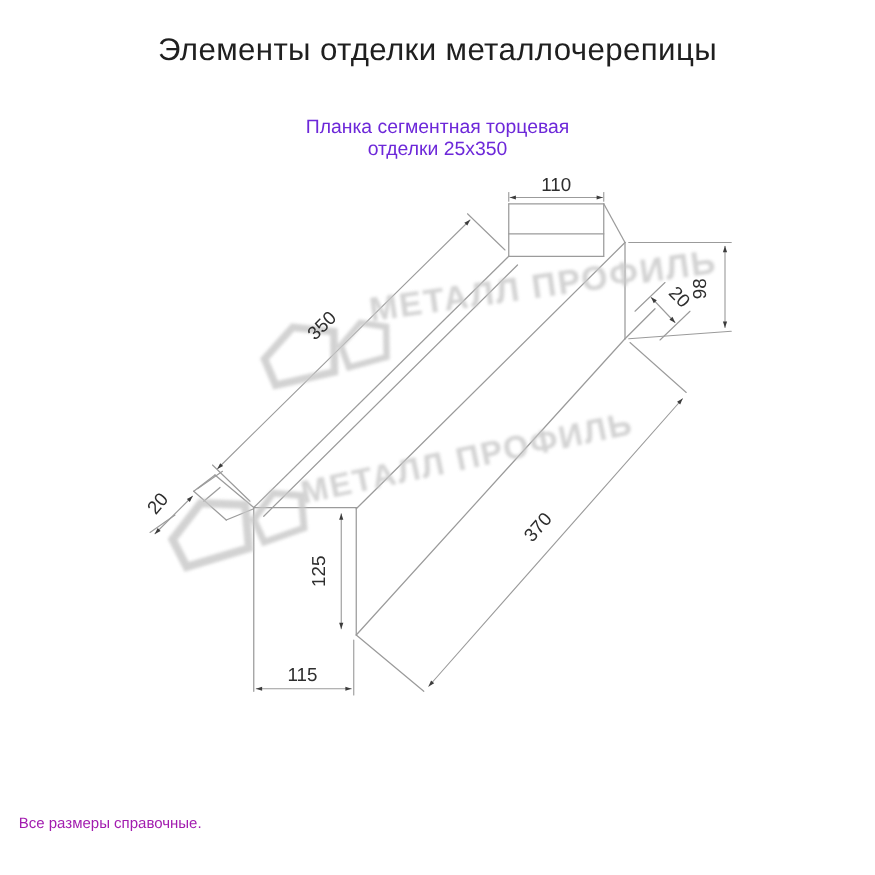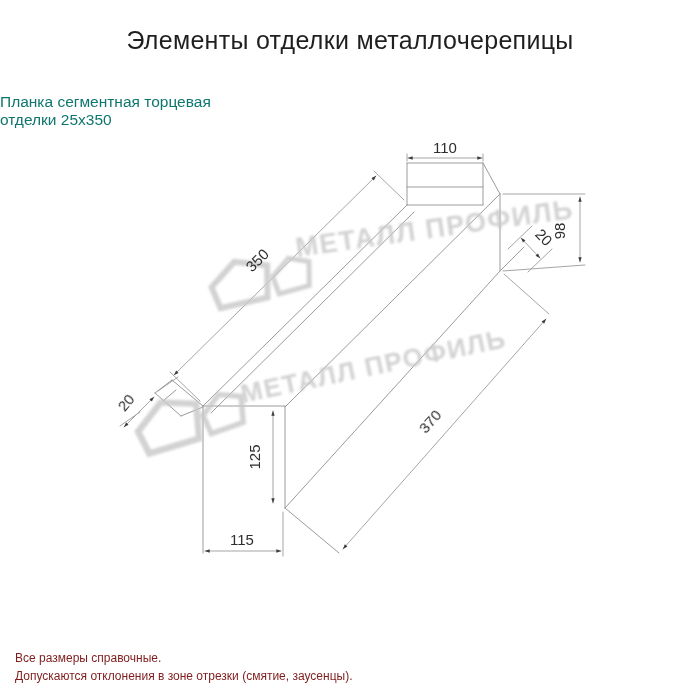--- a/index.html
+++ b/index.html
@@ -1,22 +1,22 @@
 <!DOCTYPE html>
 <html><head>
 <meta charset="utf-8">
 <style>
   html,body{margin:0;padding:0;background:#ffffff;}
   .page{position:relative;width:700px;height:700px;background:#ffffff;overflow:hidden;
         font-family:Liberation Sans, sans-serif;}
   .title{position:absolute;top:26px;left:0;width:700px;text-align:center;
          font-size:25px;letter-spacing:.3px;color:#1f1f1f;white-space:nowrap;}
-  .subtitle{position:absolute;top:93px;left:0;width:700px;
-            font-size:15.5px;line-height:18px;color:#0f766e;}
-  .footer{position:absolute;left:15px;top:649px;font-size:12px;line-height:18px;color:#7f1d1d;}
+  .subtitle{position:absolute;top:93px;left:0;width:700px;text-align:center;
+            font-size:15.5px;line-height:18px;color:#6d28d9;}
+  .footer{position:absolute;left:15px;top:649px;font-size:12px;line-height:18px;color:#a21caf;text-align:right;}
   svg.drawing{position:absolute;left:0;top:0;}
   .outline line, .dims line{stroke-linecap:round;}
   .wm-blur{filter:blur(1.1px);opacity:.8;}
   .wm-text{font-weight:bold;letter-spacing:1.5px;}
   .dim-text{font-size:15px;}
 </style>
 </head>
 <body>
 
 <div class="page">
@@ -117,16 +117,15 @@
       <text transform="translate(261,264) rotate(-44.5)">350</text>
       <text transform="translate(434,425) rotate(-48.5)">370</text>
       <text transform="translate(260,457) rotate(-90)">125</text>
       <text x="242" y="545">115</text>
       <text transform="translate(130,406) rotate(-50)">20</text>
     </g>
   </svg>
 
   <div class="footer">
     <div>Все размеры справочные.</div>
-    <div>Допускаются отклонения в зоне отрезки (смятие, заусенцы).</div>
   </div>
 
 </div>
 
 </body></html>

